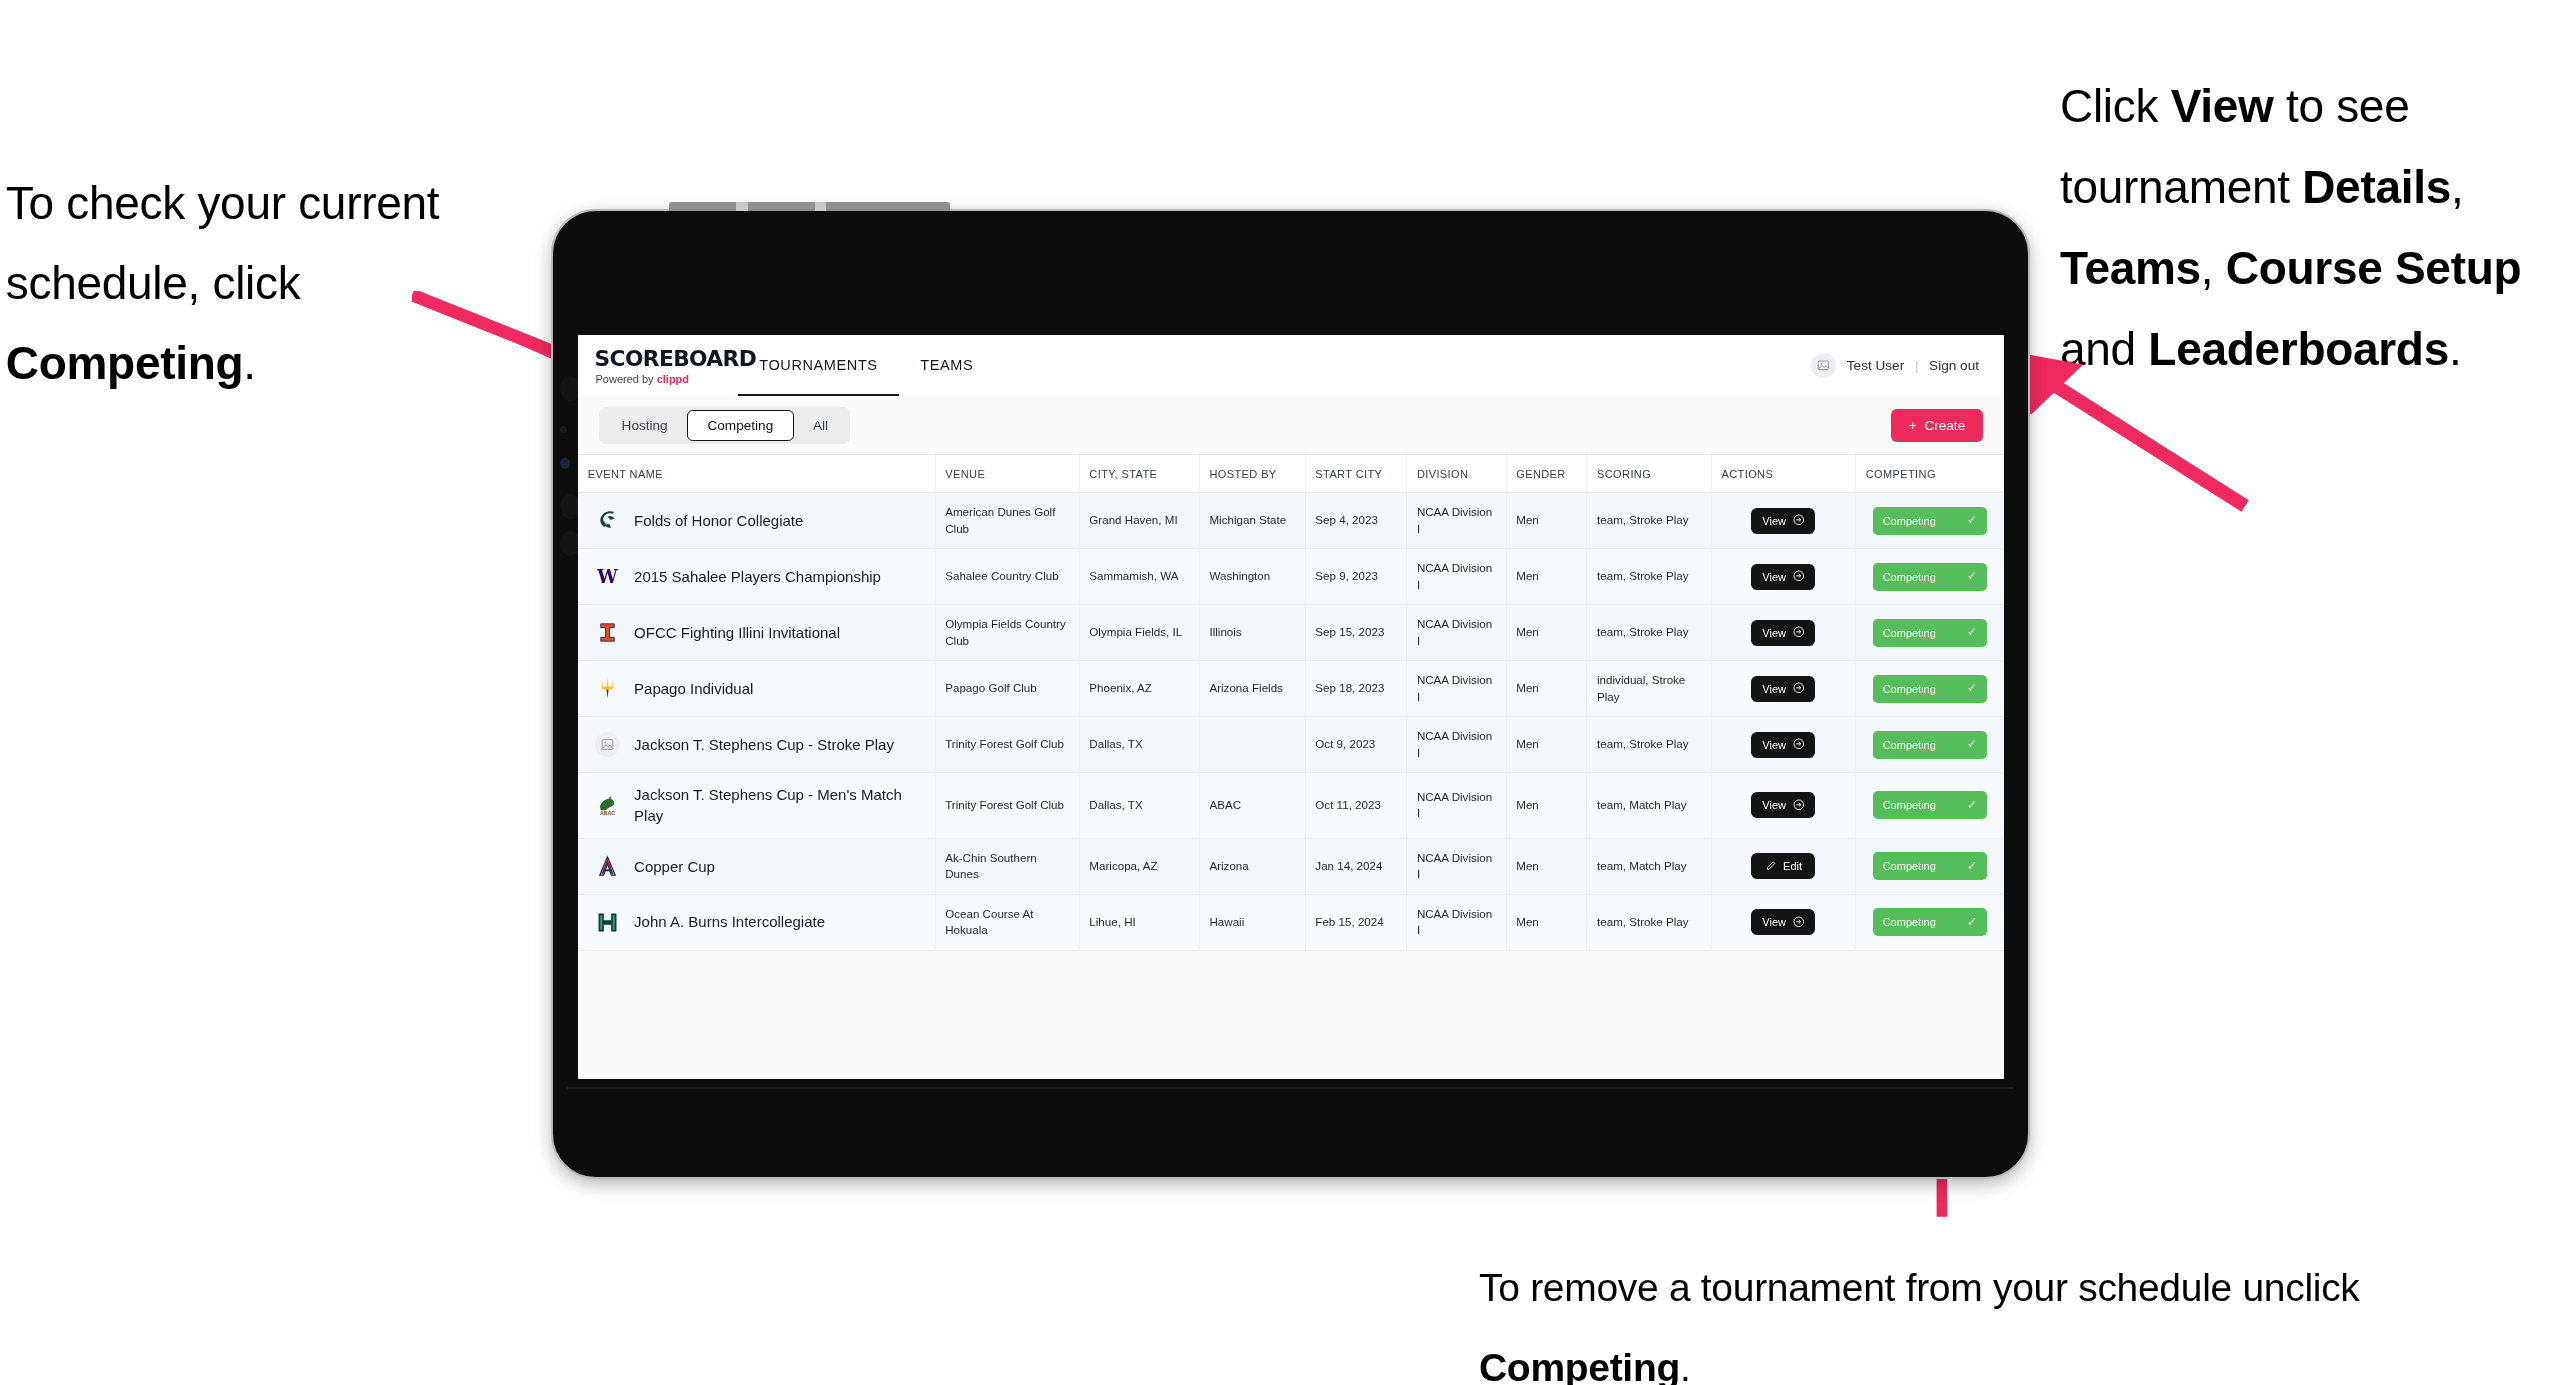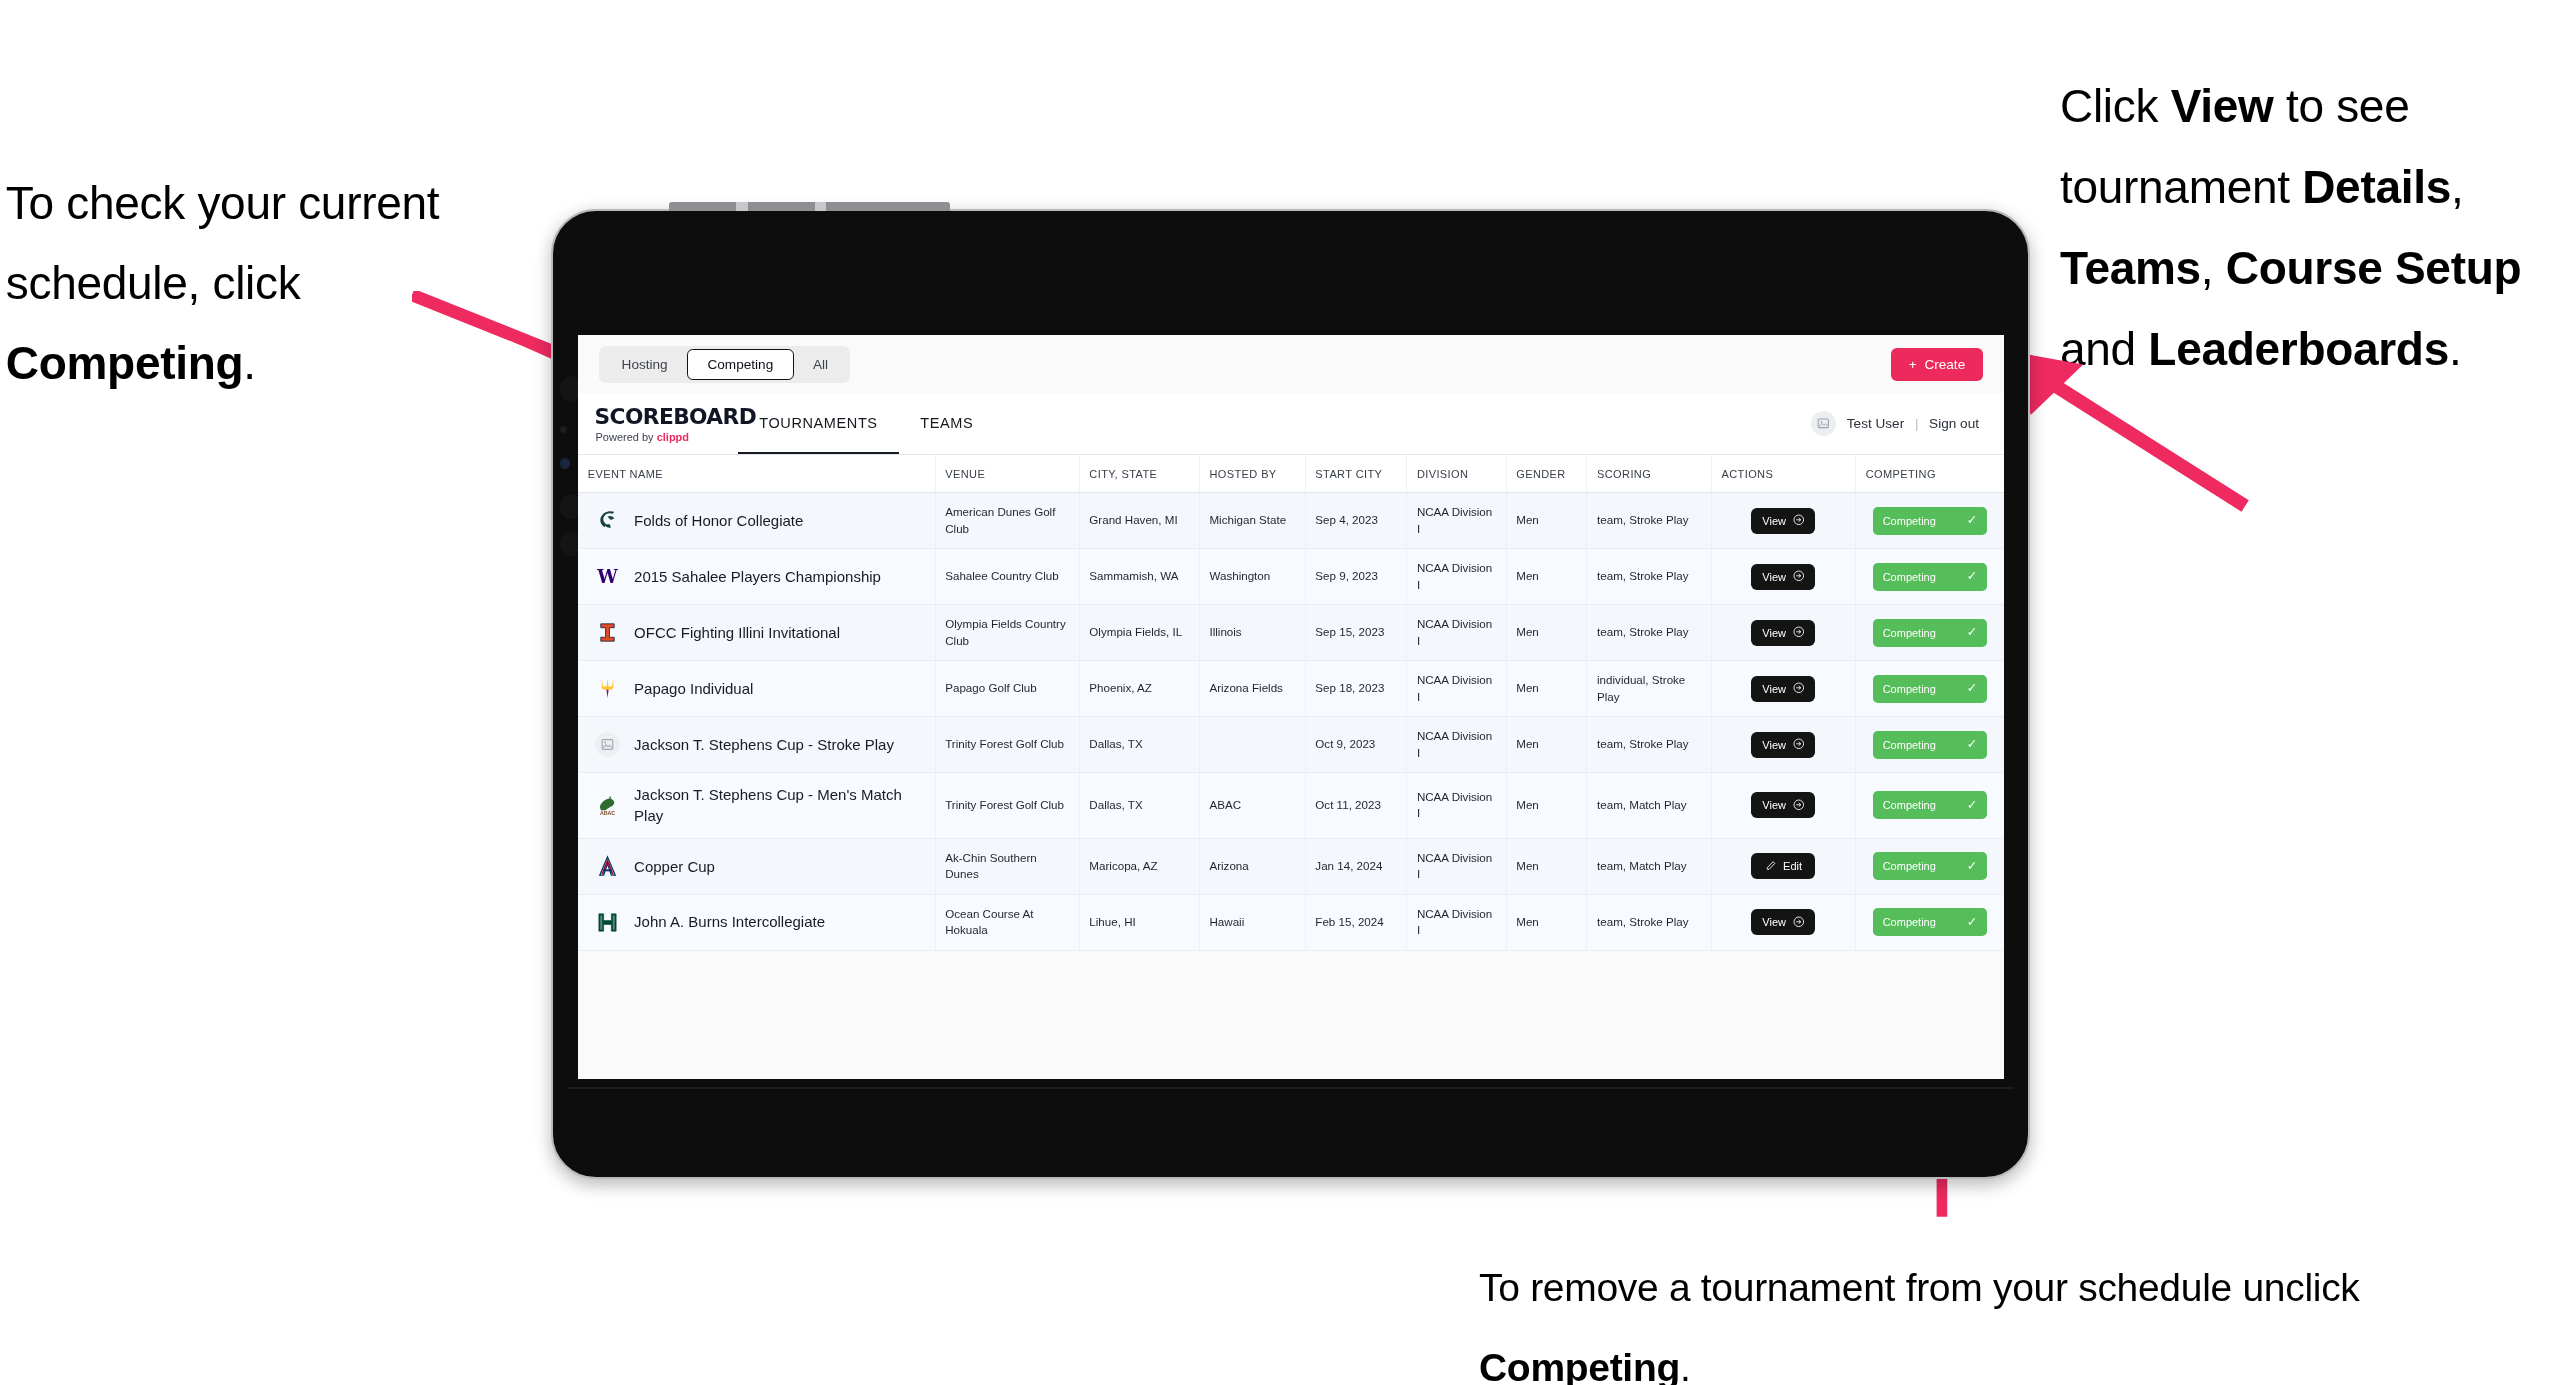--- a/index.html
+++ b/index.html
@@ -197,38 +197,20 @@
   <div id="tablet">
     <div id="tablet-topedge"></div>
     <div class="side-btn" id="sb1"></div>
     <div class="side-btn" id="sb2"></div>
     <div class="side-btn" id="sb3"></div>
     <div class="side-btn" id="sb4"></div>
     <div class="side-btn" id="sb5"></div>
     <div id="tablet-homebar"></div>
 
     <div id="screen">
-
-      <div id="toolbar">
-        <div id="segment">
-          <div class="seg">
-              <span>Hosting</span>
-            </div>
-          <div class="seg active">
-              <span>Competing</span>
-            </div>
-          <div class="seg">
-              <span>All</span>
-            </div>
-        </div>
-        <button id="create-btn">
-          <span>+</span>
-          <span>Create</span>
-        </button>
-      </div>
 
       <div id="topnav">
         <div id="brand">
           <div class="bt">SCOREBOARD</div>
           <div class="bs"><span>Powered by </span><span class="pink">clippd</span></div>
         </div>
         <div class="navtab active">
           <span>TOURNAMENTS</span>
         </div>
         <div class="navtab">
@@ -239,20 +221,38 @@
             <svg width="12.6" height="12.6" viewBox="0 0 16 16">
                 <rect x="1.5" y="2.5" width="13" height="11" rx="1.5" fill="none" stroke="#9aa1ab" stroke-width="1.3"></rect>
                 <circle cx="5.6" cy="6.2" r="1.1" fill="#9aa1ab"></circle>
                 <path d="M2.6 12 L6.4 8.2 L9 10.6 L11.2 8.6 L13.4 11.2" fill="none" stroke="#9aa1ab" stroke-width="1.2"></path>
               </svg>
           </div>
           <span>Test User</span>
           <span class="divider">|</span>
           <span class="lnk">Sign out</span>
         </div>
+      </div>
+
+      <div id="toolbar">
+        <div id="segment">
+          <div class="seg">
+              <span>Hosting</span>
+            </div>
+          <div class="seg active">
+              <span>Competing</span>
+            </div>
+          <div class="seg">
+              <span>All</span>
+            </div>
+        </div>
+        <button id="create-btn">
+          <span>+</span>
+          <span>Create</span>
+        </button>
       </div>
 
       <div id="tablewrap">
         <table>
           <colgroup>
             <col class="c-event">
               <col class="c-venue">
               <col class="c-city">
               <col class="c-host">
               <col class="c-date">

